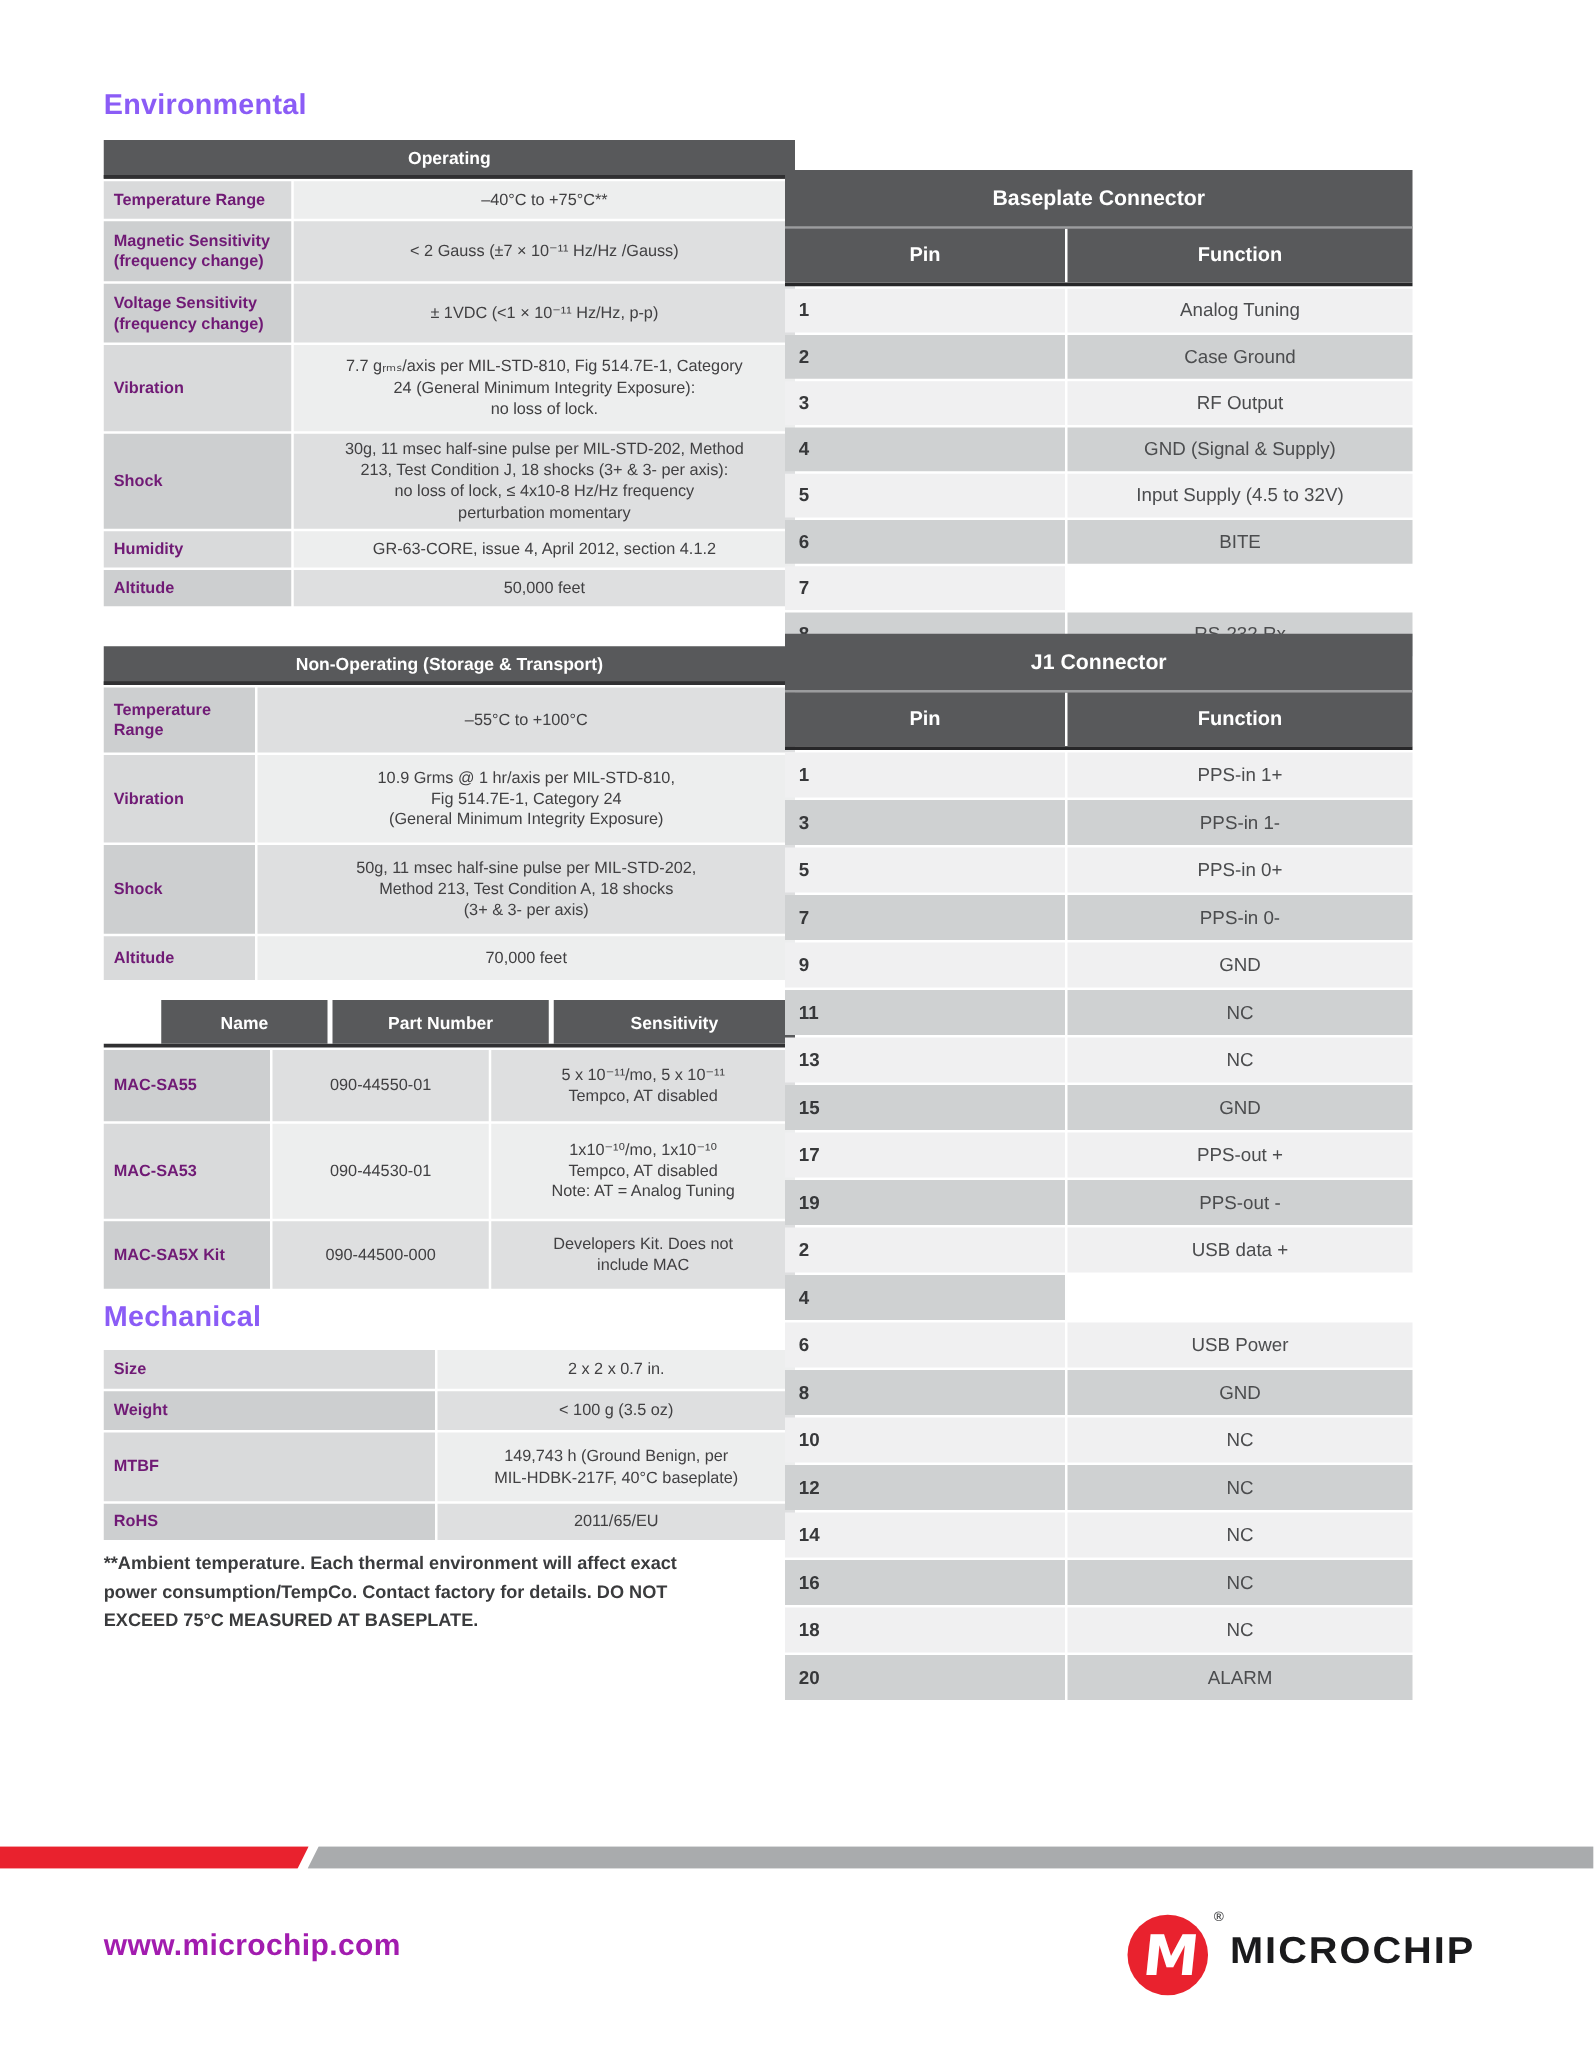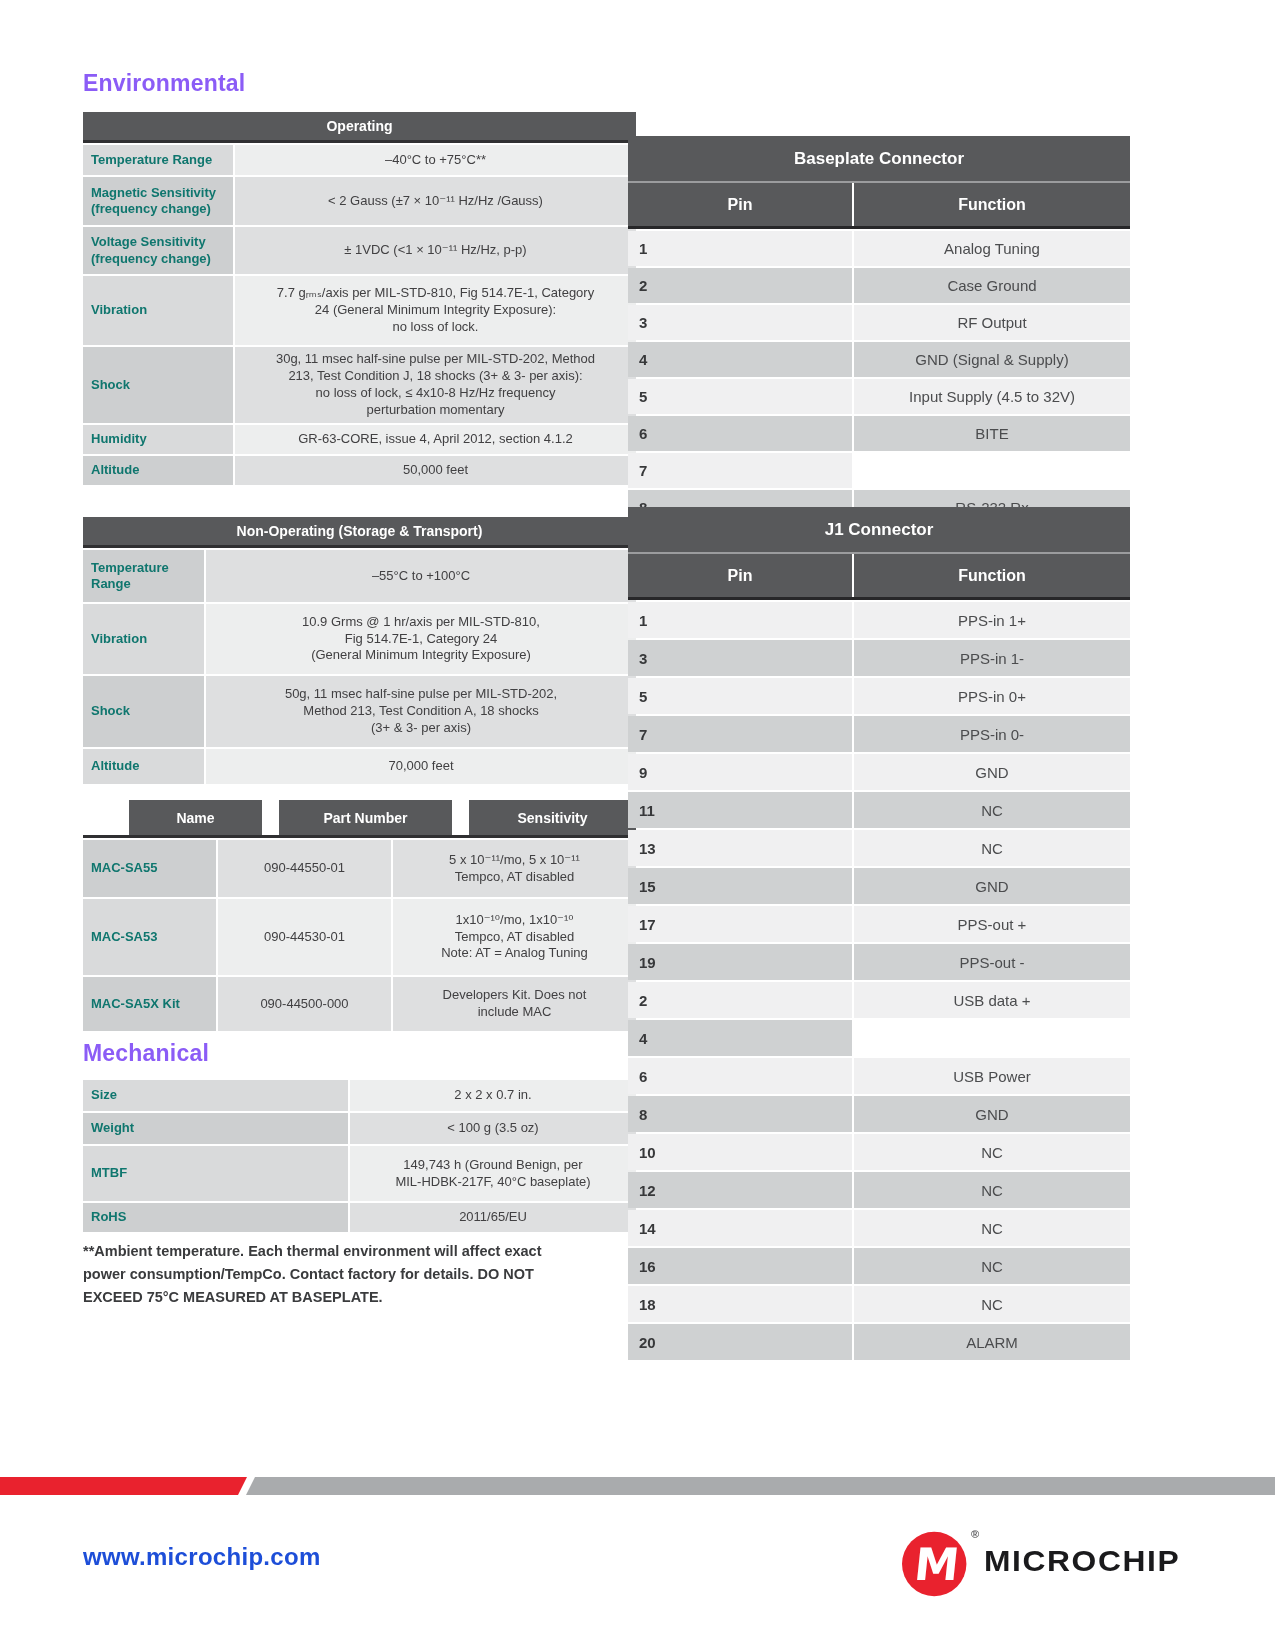--- a/index.html
+++ b/index.html
@@ -18,33 +18,33 @@
   .spec-head{
     background:#58595B;color:#fff;font-weight:bold;font-size:14px;text-align:center;
     height:28px;line-height:28px;border-bottom:3px solid #303032;
   }
   .spec-row{display:grid;column-gap:2px;margin-top:2px;}
   .cols-op{grid-template-columns:150px 1fr;}
   .cols-nonop{grid-template-columns:121px 1fr;}
   .cols-mech{grid-template-columns:265px 1fr;}
   .cols-parts{grid-template-columns:133px 173px 1fr;}
   .spec-row .lbl{
-    font-weight:bold;font-size:13px;color:#0f766e;padding:5px 8px;
+    font-weight:bold;font-size:13px;color:#701a75;padding:5px 8px;
     display:flex;align-items:center;line-height:1.25;white-space:pre-line;
   }
   .spec-row .val{
     font-size:13px;color:#414042;padding:4px 10px;line-height:1.3;white-space:pre-line;
     display:flex;align-items:center;justify-content:center;text-align:center;
   }
   .lt .lbl{background:#D9DADB;}  .lt .val{background:#EDEEEE;}
   .dk .lbl{background:#CDCFD0;}  .dk .val{background:#DEDFE0;}
 
   
   .parts-head{
-    display:grid;grid-template-columns:133px 173px 1fr;column-gap:17px;
+    display:grid;grid-template-columns:133px 173px 1fr;column-gap:4px;
     border-bottom:3px solid #303032;
     padding-left:46px;
   }
   .parts-head div{
     background:#58595B;color:#fff;font-weight:bold;font-size:14px;height:35px;
     display:flex;align-items:center;justify-content:center;
   }
 
   
   .mh29{min-height:29px}.mh30{min-height:30px}.mh31{min-height:31px}.mh35{min-height:35px}
@@ -80,21 +80,21 @@
   .footnote{
     font-size:14.5px;line-height:23px;font-weight:bold;color:#3A3B3D;white-space:pre-line;
   }
 
   
   .bar{height:18px;width:1275px;left:0;}
   .bar-red{position:absolute;inset:0;background:#E9222E;
     clip-path:polygon(0 0,247px 0,238px 100%,0 100%);}
   .bar-gray{position:absolute;inset:0;background:#A9ABAD;
     clip-path:polygon(255px 0,100% 0,100% 100%,246px 100%);}
-  .website{font-size:24px;font-weight:bold;color:#1d4ed8;letter-spacing:.3px;}
+  .website{font-size:24px;font-weight:bold;color:#a21caf;letter-spacing:.3px;}
   .logotype{
     font-size:30px;font-weight:bold;color:#1A1A1C;letter-spacing:1.5px;
     transform:scaleX(1.06);transform-origin:left center;
   }
   .reg-mark{font-size:11px;color:#58595B;font-weight:bold;}
 </style>
 </head>
 <body>
 
 <div class="abs sec-heading" style="left:83px;top:70px;">Environmental</div>

